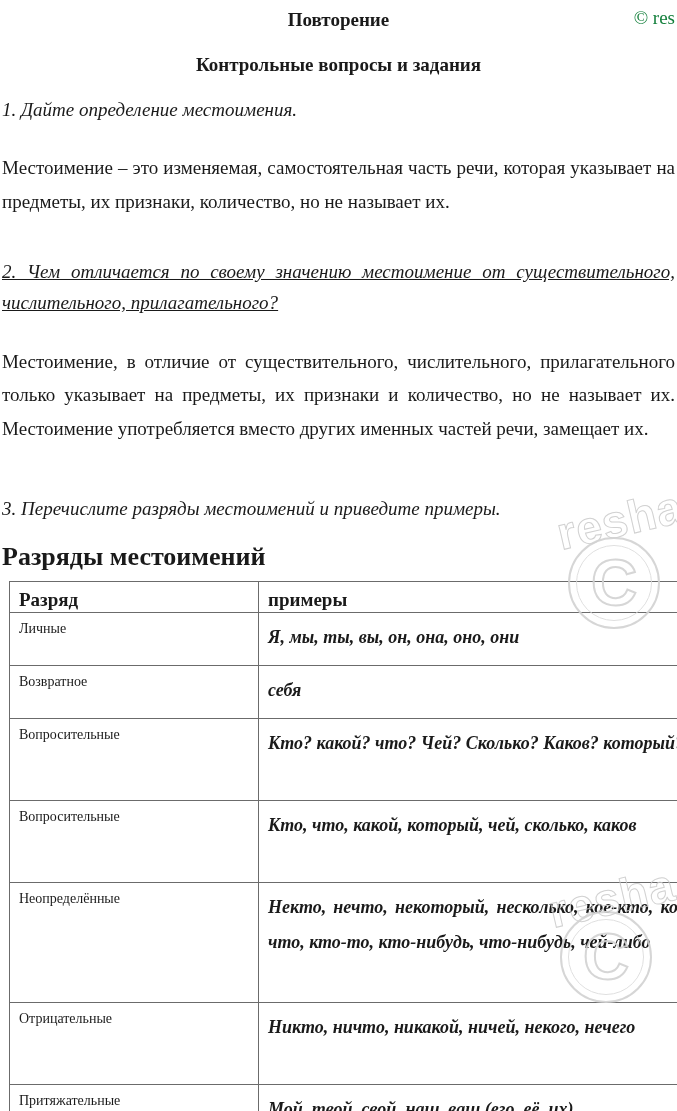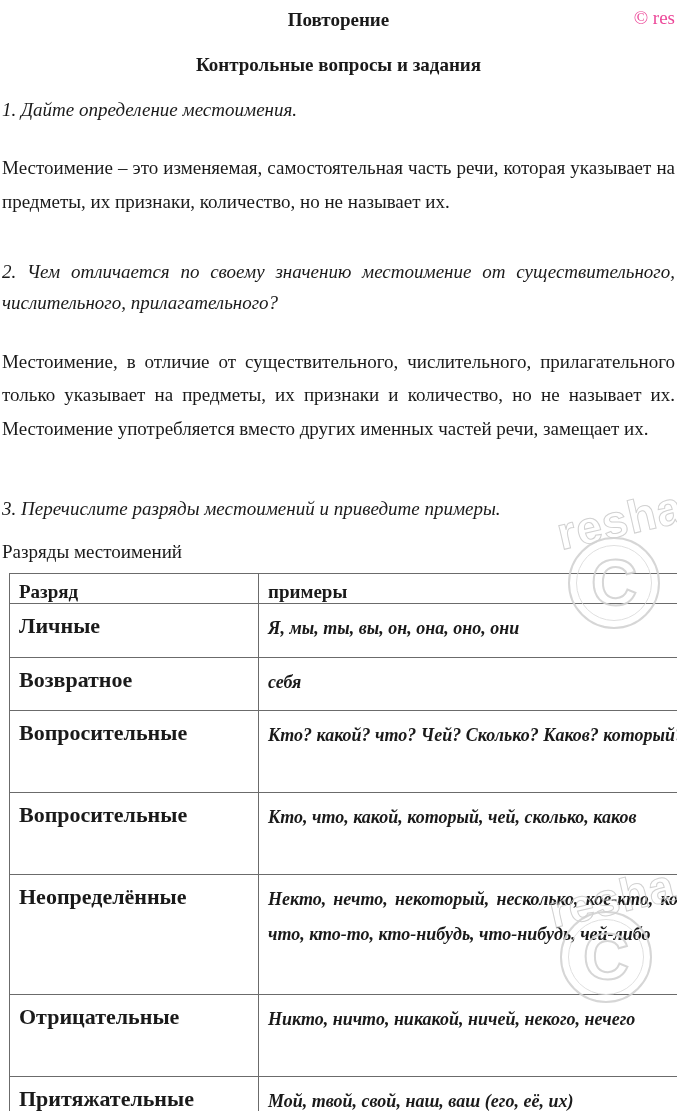--- a/index.html
+++ b/index.html
@@ -72,21 +72,21 @@
   .wm2-word { left: 548px; top: 862px; }
   .wm2-circle { left: 560px; top: 902px; }
 
   
   .corner-mark {
     position: absolute;
     top: -2px;
     right: 2px;
     font-size: 19px;
     font-family: "Liberation Serif", serif;
-    color: #ec4899;
+    color: #15803d;
     white-space: nowrap;
     z-index: 6;
   }
 
   .title {
     text-align: center;
     font-weight: 700;
     font-size: 19px;
     margin: 9px 0 0 0;
     line-height: 1.15;
@@ -105,36 +105,37 @@
   .q {
     font-style: italic;
     font-size: 19px;
     text-align: justify;
     text-align-last: left;
     line-height: 1.62;
     margin: 19px 0 0 0;
   }
   .q-just {
     text-align: justify;
+    text-decoration: underline;
   }
 
   .ans {
     font-size: 19px;
     text-align: justify;
     text-align-last: left;
     line-height: 1.78;
     margin: 26px 0 0 0;
   }
 
   .q2 { margin-top: 38px; }
   .q3 { margin-top: 48px; }
 
   .tbl-caption {
-    font-weight: 400;
-    font-size: 19px;
+    font-weight: 700;
+    font-size: 26px;
     margin: 16px 0 9px 0;
     line-height: 1.2;
   }
 
   
   .tbl {
     border-collapse: collapse;
     width: 692px;
     margin-left: 7px;
     table-layout: fixed;
@@ -152,22 +153,22 @@
 
   .tbl th {
     font-size: 19px;
     font-weight: 700;
     text-align: left;
     line-height: 1.2;
     padding-bottom: 0;
   }
 
   .cat {
-    font-size: 22px;
-    font-weight: 700;
+    font-size: 14px;
+    font-weight: 400;
     line-height: 1.35;
     white-space: nowrap;
   }
   .ex {
     font-size: 18px;
     font-weight: 700;
     font-style: italic;
     line-height: 1.95;
     text-align: justify;
     text-align-last: left;

